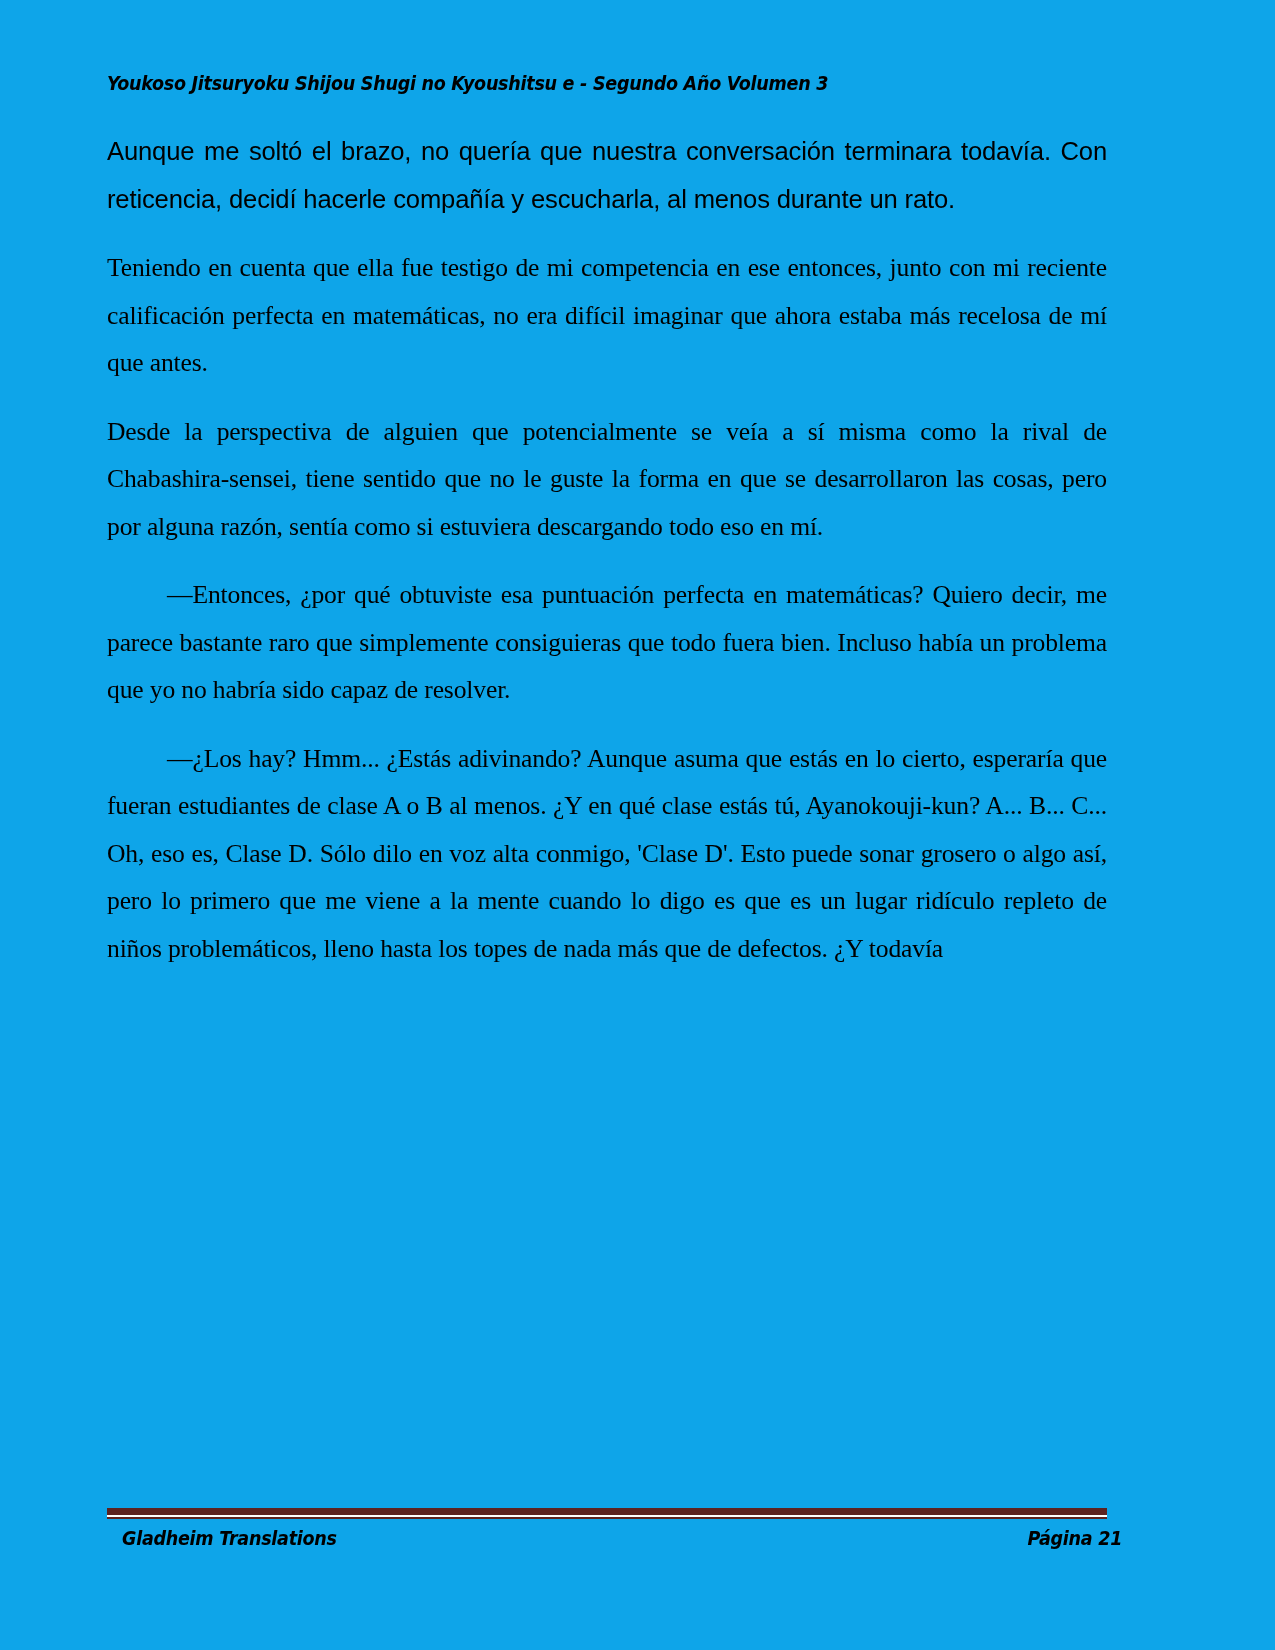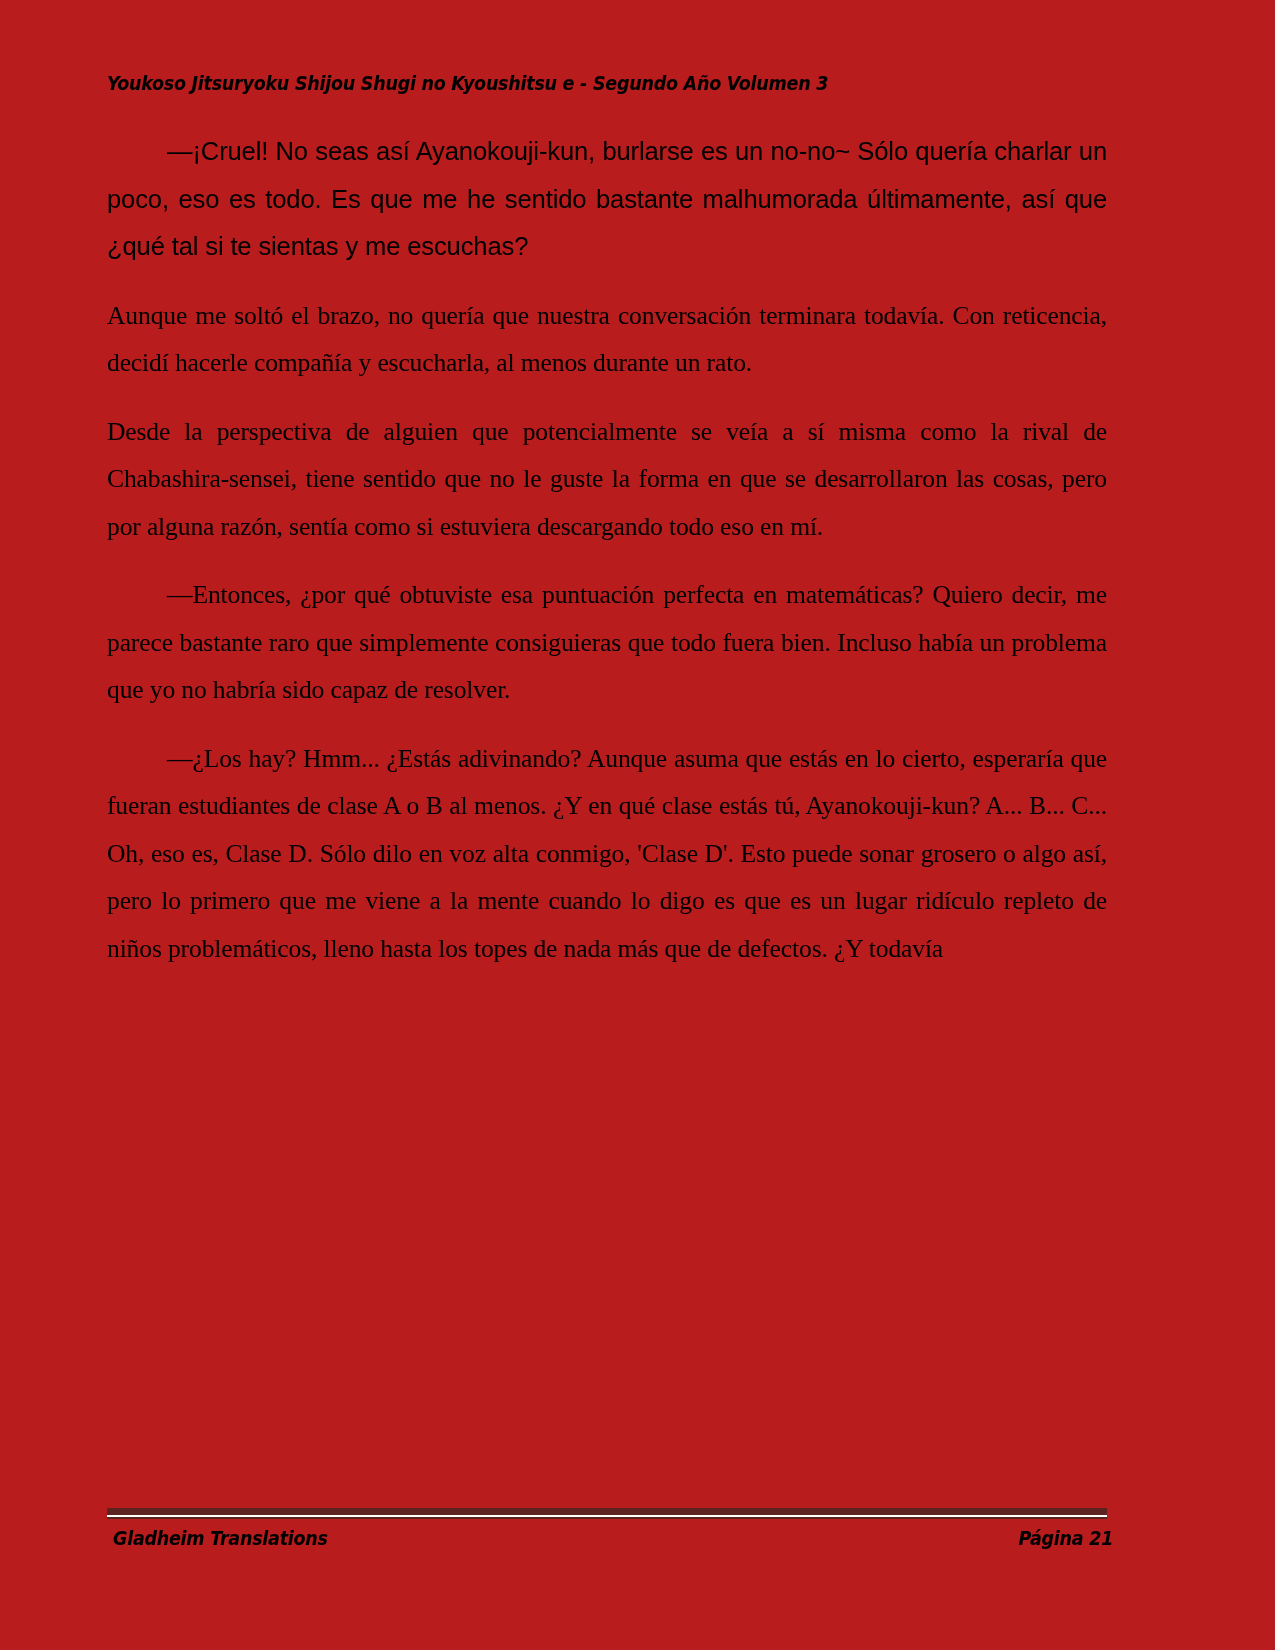--- a/index.html
+++ b/index.html
@@ -15,21 +15,21 @@
     color: #000000;
     overflow: hidden;
   }
 
   .page {
     position: absolute;
     left: 0;
     top: 0;
     width: 1275px;
     height: 1650px;
-    background: #b91c1c;
+    background: #0ea5e9;
   }
 
   
   .running-header {
     position: absolute;
     left: 107px;
     top: 72px;
     width: 1000px;
     font-family: "DejaVu Sans", "Liberation Sans", sans-serif;
     font-weight: bold;
@@ -88,21 +88,21 @@
     width: 100%;
   }
   .footer-rule .bar-thin {
     height: 2px;
     background: #5c2321;
     width: 100%;
   }
 
   .footer {
     position: absolute;
-    left: 113px;
+    left: 122px;
     top: 1527px;
     width: 1000px;
     height: 34px;
   }
   .footer-left,
   .footer-right {
     position: absolute;
     top: 0;
     font-family: "DejaVu Sans", "Liberation Sans", sans-serif;
     font-weight: bold;
@@ -124,22 +124,22 @@
   }
 </style>
 </head>
 <body>
 
 <div class="page">
 
   <div class="running-header">Youkoso Jitsuryoku Shijou Shugi no Kyoushitsu e - Segundo Año Volumen 3</div>
 
   <div class="body-text">
-    <p class="para indent">—¡Cruel! No seas así Ayanokouji-kun, burlarse es un no-no~ Sólo quería charlar un poco, eso es todo. Es que me he sentido bastante malhumorada últimamente, así que ¿qué tal si te sientas y me escuchas?</p>
     <p class="para">Aunque me soltó el brazo, no quería que nuestra conversación terminara todavía. Con reticencia, decidí hacerle compañía y escucharla, al menos durante un rato.</p>
+    <p class="para">Teniendo en cuenta que ella fue testigo de mi competencia en ese entonces, junto con mi reciente calificación perfecta en matemáticas, no era difícil imaginar que ahora estaba más recelosa de mí que antes.</p>
     <p class="para">Desde la perspectiva de alguien que potencialmente se veía a sí misma como la rival de Chabashira-sensei, tiene sentido que no le guste la forma en que se desarrollaron las cosas, pero por alguna razón, sentía como si estuviera descargando todo eso en mí.</p>
     <p class="para indent">—Entonces, ¿por qué obtuviste esa puntuación perfecta en matemáticas? Quiero decir, me parece bastante raro que simplemente consiguieras que todo fuera bien. Incluso había un problema que yo no habría sido capaz de resolver.</p>
     <p class="para indent">—¿Los hay? Hmm... ¿Estás adivinando? Aunque asuma que estás en lo cierto, esperaría que fueran estudiantes de clase A o B al menos. ¿Y en qué clase estás tú, Ayanokouji-kun? A... B... C... Oh, eso es, Clase D. Sólo dilo en voz alta conmigo, 'Clase D'. Esto puede sonar grosero o algo así, pero lo primero que me viene a la mente cuando lo digo es que es un lugar ridículo repleto de niños problemáticos, lleno hasta los topes de nada más que de defectos. ¿Y todavía</p>
   </div>
 
   <div class="footer-rule">
     <div class="bar-thick"></div>
     <div class="bar-gap"></div>
     <div class="bar-thin"></div>
   </div>

